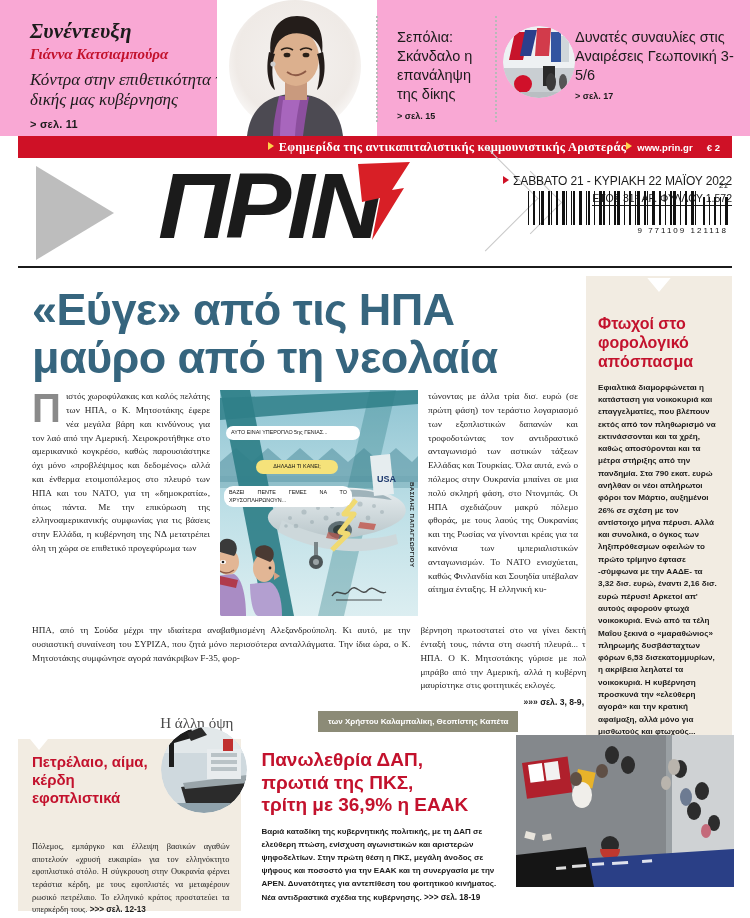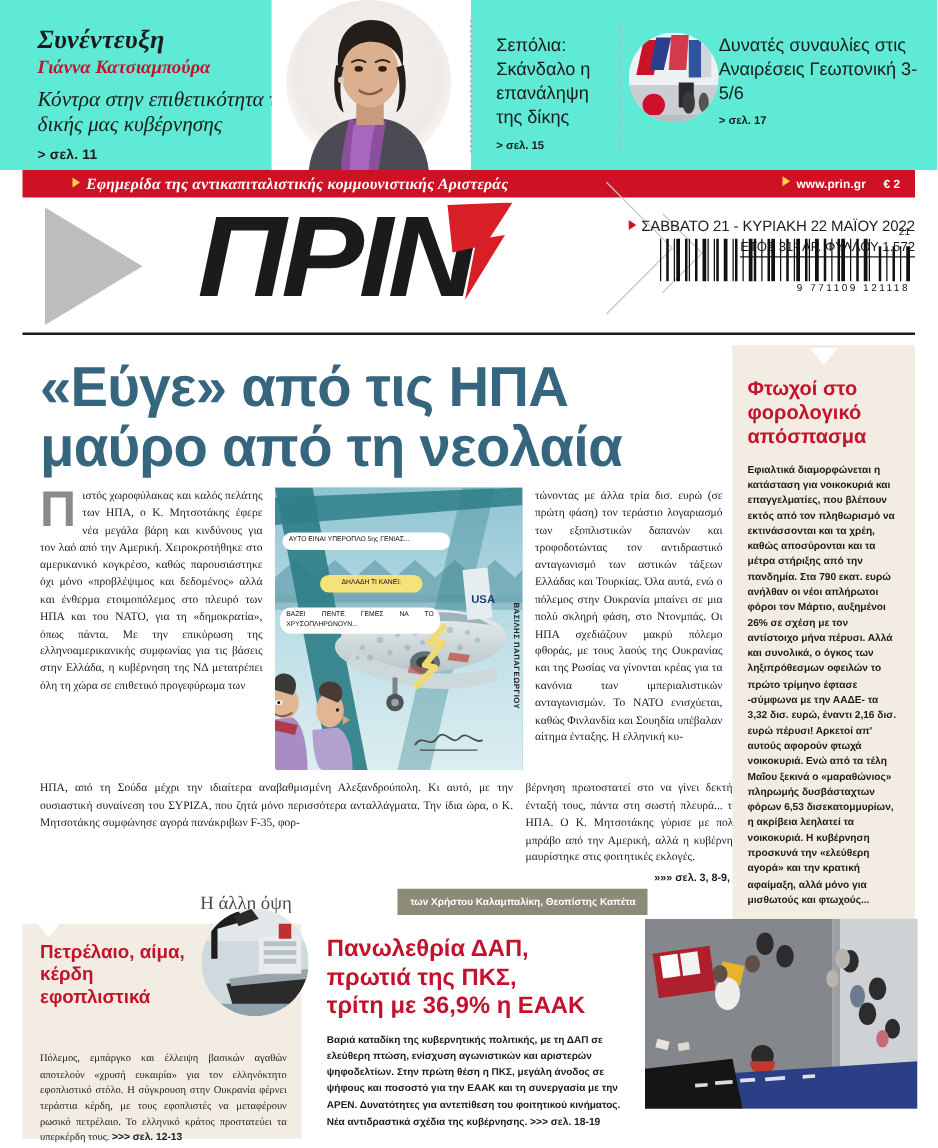--- a/index.html
+++ b/index.html
@@ -10,21 +10,21 @@
     color:#1a1a1a;
     position:relative;
   }
   .page{position:relative;width:750px;height:918px;box-sizing:border-box;}
 
   
   .teaser-strip{
     position:relative;height:136px;width:750px;
     border-bottom:0;
     display:flex;
-    background:#5eead4;
+    background:#f9a8d4;
   }
   .teaser-strip:after{
     content:"";position:absolute;left:18px;right:18px;top:10px;height:0;
   }
   .teaser{position:relative;box-sizing:border-box;}
 
   .teaser-interview{width:375px;padding:20px 0 0 30px;}
   .t-kicker{
     font-family:"Liberation Serif",serif;
     font-style:italic;font-weight:bold;font-size:21px;color:#1b1b1b;
@@ -67,23 +67,23 @@
   }
   .teaser-anaireseis{width:255px;padding:28px 0 0 80px;}
 
   
   .redbar{
     position:relative;
     margin:0 18px;height:22px;background:#cf1126;
     display:flex;align-items:center;color:#fff;
   }
   .redbar .slogan{
-    flex:1;text-align:left;
+    flex:1;text-align:right;
     font-family:"Liberation Serif",serif;
-    font-style:italic;font-weight:bold;font-size:12.5px;letter-spacing:.2px;
+    font-weight:bold;font-size:12.5px;letter-spacing:.2px;
     margin-left:40px;
   }
   .redbar .site{
     font-family:"Liberation Sans",sans-serif;
     font-size:9.5px;font-weight:bold;margin-right:14px;letter-spacing:.1px;
   }
   .redbar .price{
     font-family:"Liberation Sans",sans-serif;
     font-size:9.5px;font-weight:bold;margin-right:12px;
   }
@@ -227,21 +227,21 @@
     clip-path:polygon(0 0,100% 0,100% 0,42% 0,50% 100%,58% 0,0 0);
   }
   .sb-notch{
     position:absolute;left:50%;top:0;transform:translateX(-50%);
     width:0;height:0;border-left:9px solid transparent;
     border-right:9px solid transparent;border-top:11px solid #ffffff;
   }
   .sb-title{
     font-family:"Liberation Sans",sans-serif;
     font-weight:bold;font-size:16px;line-height:1.18;color:#c3122d;
-    margin:8px 0 10px 0;
+    margin:20px 0 10px 0;
   }
   .sb-text{
     font-family:"Liberation Sans",sans-serif;
     font-size:8.1px;line-height:1.52;color:#1b1b1b;font-weight:bold;
     text-align:left;
   }
 
   
   .bottom{
     position:relative;margin:6px 18px 0 18px;height:196px;

